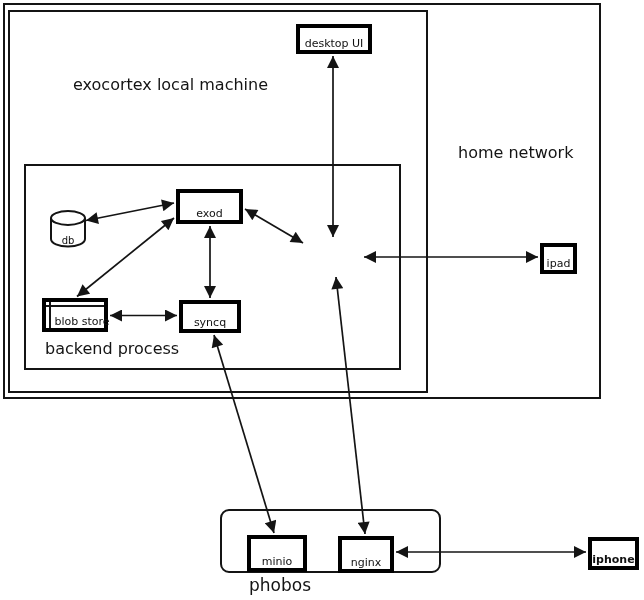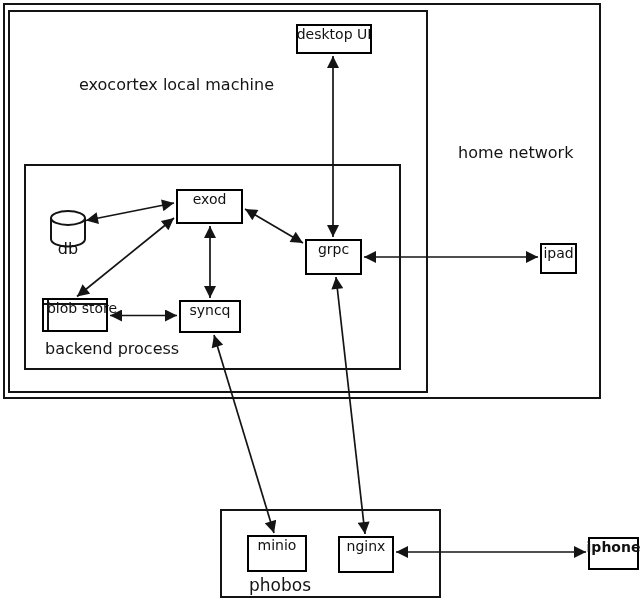--- a/index.html
+++ b/index.html
@@ -5,56 +5,56 @@
   html, body { margin:0; padding:0; background:#ffffff; }
   .stage {
     position:relative; width:644px; height:600px; background:#ffffff;
     font-family:"DejaVu Sans", "Liberation Sans", sans-serif; color:#111;
     overflow:hidden;
   }
   .container { position:absolute; border:2px solid #141414; box-sizing:border-box; background:transparent; }
   #c-home    { left:3px;   top:3px;   width:598px; height:396px; }
   #c-exo     { left:8px;   top:10px;  width:420px; height:383px; }
   #c-backend { left:24px;  top:164px; width:377px; height:206px; }
-  #c-phobos  { left:220px; top:509px; width:221px; height:89px;  }
+  #c-phobos  { left:220px; top:509px; width:221px; height:64px;border-radius:9px;  }
 
   .big-label { position:absolute; font-size:16px; white-space:nowrap; color:#141414; }
   #lbl-home    { left:453px; top:138px; }
-  #lbl-exo     { left:69px;  top:63px;  }
+  #lbl-exo     { left:63px;  top:63px;  }
   #lbl-backend { left:19px;  top:173px; }
   #lbl-phobos  { left:27px;  top:64px;  font-size:17px; }
 
   .edges { position:absolute; left:0; top:0; }
   .edges line { stroke:#141414; stroke-width:1.7px; }
 
   .node {
-    position:absolute; background:#ffffff; border:2px solid #000000;
-    box-sizing:border-box; display:flex; align-items:flex-start; justify-content:center;
-    font-size:14px; white-space:nowrap;
+    position:absolute; background:#ffffff; border:4px solid #000000;
+    box-sizing:border-box; display:flex; align-items:flex-end; justify-content:center;
+    font-size:11px; white-space:nowrap;
   }
   #n-desktopui { left:296px; top:24px;  width:76px; height:30px; }
   #n-exod      { left:176px; top:189px; width:67px; height:35px; }
   #n-grpc      { left:305px; top:239px; width:57px; height:36px; }
   #n-syncq     { left:179px; top:300px; width:62px; height:33px; }
   #n-blobstore { left:42px;  top:298px; width:66px; height:34px; }
   #n-ipad      { left:540px; top:243px; width:37px; height:31px; }
   #n-minio     { left:247px; top:535px; width:60px; height:37px; }
   #n-nginx     { left:338px; top:536px; width:56px; height:37px; }
   #n-iphone    { left:588px; top:537px; width:51px; height:33px;font-weight:bold; }
 
   .bs-line-h { position:absolute; left:0; right:0; top:3px; height:2px; background:#141414; }
   .bs-line-v { position:absolute; top:0; bottom:0; left:3px; width:2px; background:#141414; }
   #n-blobstore span { padding-left:14px; }
 
   .cyl { position:absolute; left:49px; top:209px; width:38px; height:40px; }
   .cyl svg { position:absolute; left:0; top:0; }
   .cyl span {
-    position:absolute; left:0; top:16px; width:100%; height:100%;
+    position:absolute; left:0; top:8px; width:100%; height:100%;
     display:flex; align-items:center; justify-content:center;
-    padding-top:7px; box-sizing:border-box; font-size:16px;
+    padding-top:7px; box-sizing:border-box; font-size:10px;
   }
 </style>
 </head>
 <body>
 
 <div class="stage">
 
   <div class="container" id="c-home">
     <span class="big-label" id="lbl-home">home network</span>
   </div>
@@ -95,23 +95,20 @@
       <path d="M2,9 V30 a17,7.5 0 0 0 34,0 V9" fill="#ffffff" stroke="#141414" stroke-width="2"></path>
       <ellipse cx="19" cy="9" rx="17" ry="7" fill="#ffffff" stroke="#141414" stroke-width="2"></ellipse>
     </svg>
     <span>db</span>
   </div>
 
   <div class="node" id="n-exod">
     <span>exod</span>
   </div>
 
-  <div class="node" id="n-grpc">
-    <span>grpc</span>
-  </div>
 
   <div class="node" id="n-blobstore">
     <div class="bs-line-h"></div>
     <div class="bs-line-v"></div>
     <span>blob store</span>
   </div>
 
   <div class="node" id="n-syncq">
     <span>syncq</span>
   </div>

